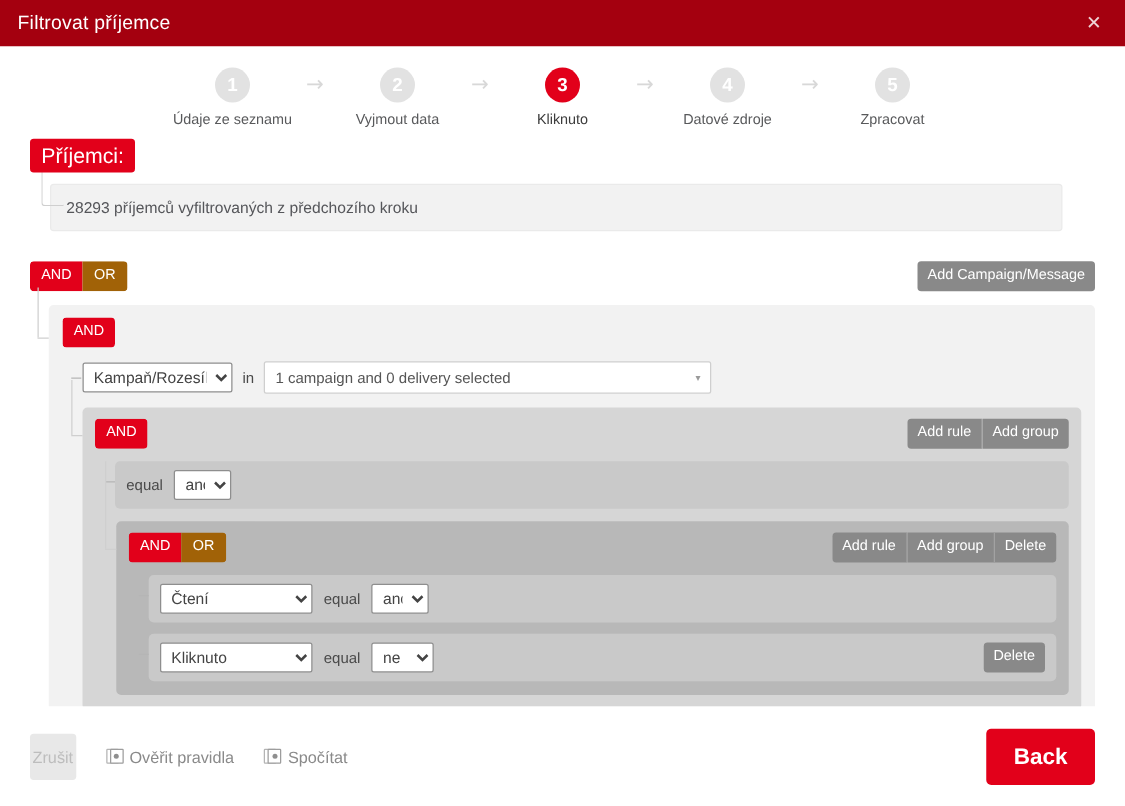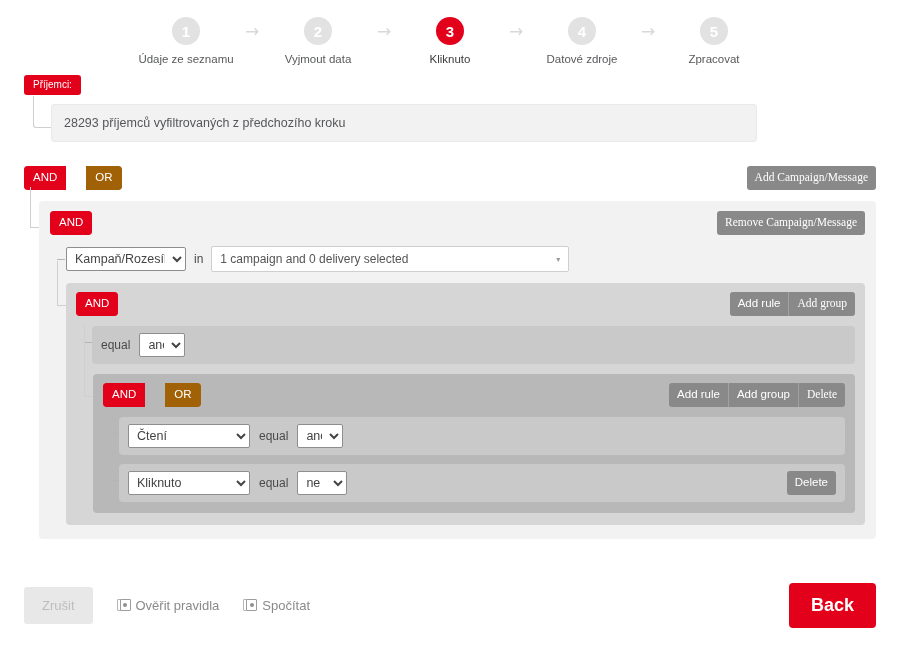--- a/index.html
+++ b/index.html
@@ -103,41 +103,41 @@
   
   .recipients-block {
     position: relative;
     margin: 9px 0 0 24px;
     padding-left: 0;
   }
   .badge {
     display: inline-block;
     background: #e2001a;
     color: #ffffff;
-    font-size: 10px;
+    font-size: 17px;
     padding: 5px 9px 5px 9px;
     border-radius: 3px;
     line-height: 1;
     position: relative;
     z-index: 2;
   }
   .recip-connector {
     position: absolute;
     left: 9px;
     top: 22px;
     width: 18px;
     height: 32px;
     border-left: 1px solid #cfcfcf;
     border-bottom: 1px solid #cfcfcf;
     border-bottom-left-radius: 3px;
   }
   .recipients-info {
     margin-top: 9px;
-    margin-left: 27px;
-    width: 706px;
+    margin-left: 16px;
+    width: 810px;
     background: #f2f2f2;
     border: 1px solid #eaeaea;
     border-radius: 3px;
     padding: 11px 12px;
     font-size: 12.5px;
     color: #55565a;
   }
 
   
   .qb-root {
@@ -145,21 +145,21 @@
     position: relative;
   }
 
   .group-header {
     display: flex;
     align-items: flex-start;
     justify-content: space-between;
     min-height: 25px;
   }
 
-  .cond-switch { display: flex; border-radius: 3px; overflow: hidden; gap: 20px; }
+  .cond-switch { display: flex; border-radius: 3px; overflow: hidden; }
   .cond-btn {
     font-size: 11.5px;
     color: #ffffff;
     padding: 6px 9px;
     line-height: 1;
     background: #a16207;
     cursor: pointer;
     user-select: none;
   }
   .cond-btn.active { background: #e2001a; }
@@ -174,21 +174,21 @@
     background: #898989;
     padding: 6px 8px;
     line-height: 1;
     cursor: pointer;
     user-select: none;
     border-right: 1px solid #a2a2a2;
     white-space: nowrap;
   }
   .gbtn:last-child { border-right: none; }
   .btn-group .gbtn:first-child { border-radius: 3px 0 0 3px; }
-  .btn-group .gbtn:last-child  { border-radius: 0 3px 3px 0; font-family: Liberation Serif, serif; }
+  .btn-group .gbtn:last-child  { border-radius: 0 3px 3px 0; }
   .btn-group .gbtn.only { border-radius: 3px; }
 
   
   .group-l1 {
     margin-top: 10px;
     margin-left: 15px;
     background: #f2f2f2;
     border-radius: 4px;
     padding: 10px 11px 14px 11px;
     position: relative;
@@ -332,21 +332,21 @@
     gap: 0;
     background: #ffffff;
   }
   .btn-cancel {
     background: #e8e8e8;
     color: #bdbdbd;
     border: none;
     border-radius: 3px;
     font-size: 13px;
     font-family: "Liberation Sans", sans-serif;
-    padding: 11px 18px;
+    padding: 11px 2px;
     cursor: default;
   }
   .link-action {
     display: flex;
     align-items: center;
     gap: 5px;
     margin-left: 24px;
     color: #8a8a8a;
     font-size: 13px;
     cursor: pointer;
@@ -389,20 +389,24 @@
     padding: 12px 22px;
     cursor: pointer;
     margin-left: 16px;
   }
 </style>
 </head>
 <body>
 
 <div class="app">
 
+  <div class="titlebar">
+    <div class="titlebar-title">Filtrovat příjemce</div>
+    <div class="titlebar-close">✕</div>
+  </div>
 
   <div class="dialog-body">
 
     <div class="stepper">
 
       <div class="step">
         <div class="step-circle">1</div>
         <div class="step-label">Údaje ze seznamu</div>
       </div>
       <div class="step-arrow">→</div>
@@ -450,23 +454,20 @@
         </div>
       </div>
 
       <div class="group-l1">
         <div class="conn-v" style="height:40px;"></div>
         <div class="conn-h" style="top:26px;"></div>
 
         <div class="group-header">
           <div class="cond-switch">
             <div class="cond-btn active only">AND</div>
-          </div>
-          <div class="btn-group">
-            <div class="gbtn only">Remove Campaign/Message</div>
           </div>
         </div>
 
         <div class="campaign-row">
           <div class="rule-tick" style="top:13px;left:-9px;"></div>
           <select class="sel sel-campaign">
             <option>Kampaň/Rozesílka</option>
           </select>
           <span class="in-label">in</span>
           <div class="campaign-picker">

